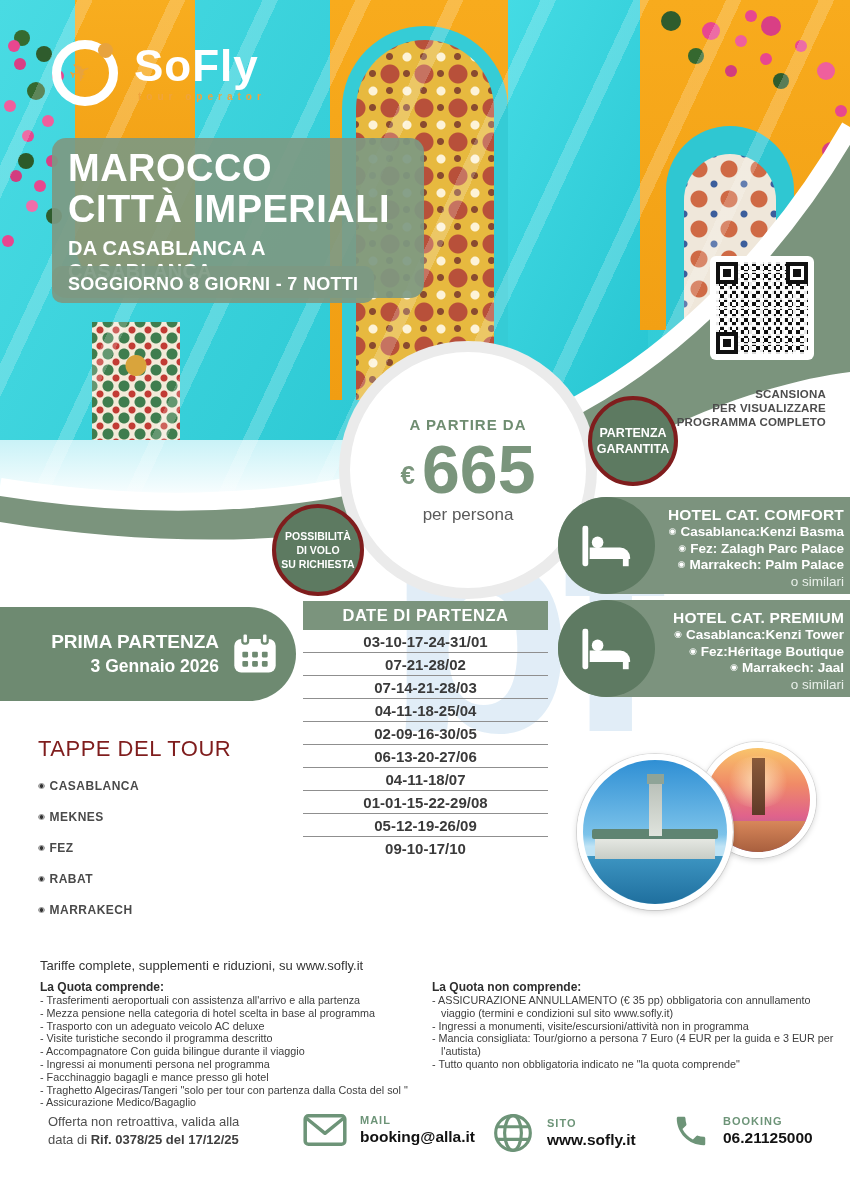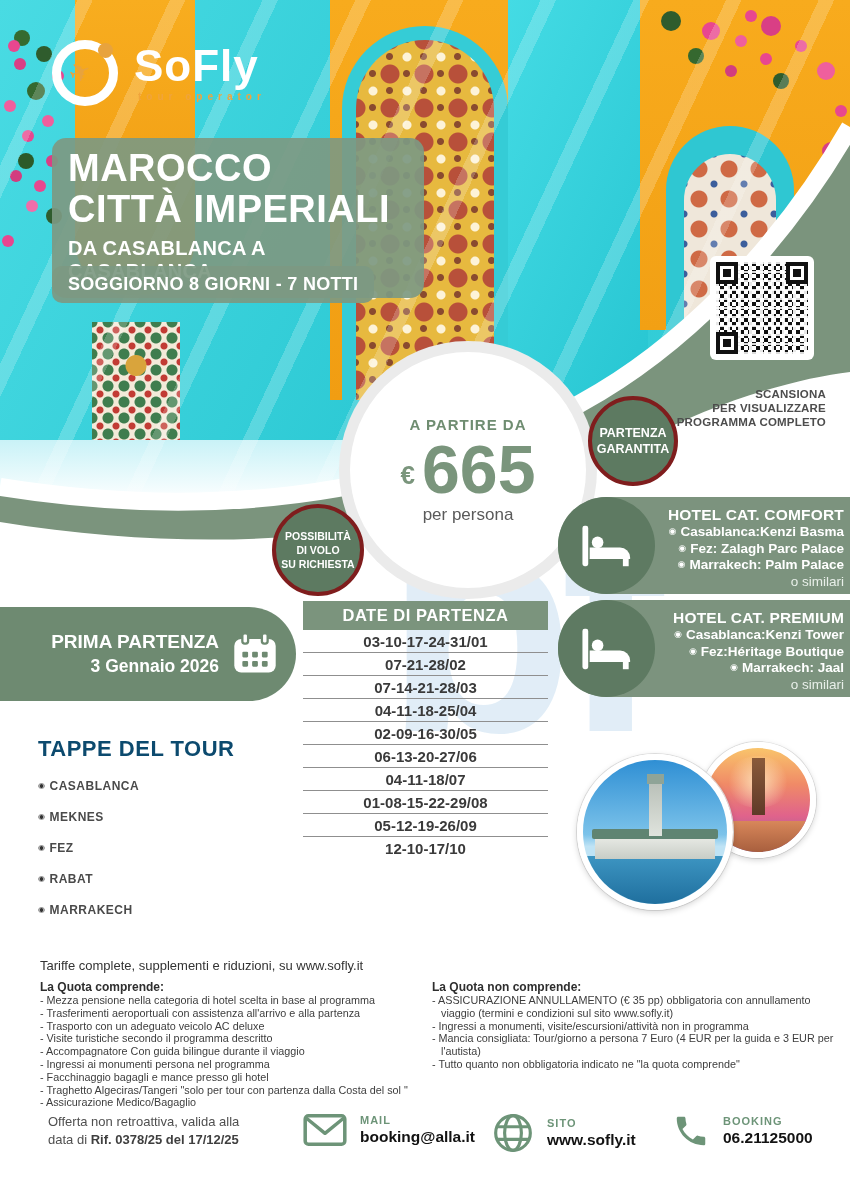--- a/index.html
+++ b/index.html
@@ -145,21 +145,21 @@
   
   .dates{position:absolute;left:303px;top:601px;width:245px;z-index:3;}
   .dates-header{height:29px;background:#7b947d;color:#fff;font-size:16.5px;font-weight:800;
     letter-spacing:.5px;display:flex;align-items:center;justify-content:center;}
   .dates-row{height:23px;display:flex;align-items:center;justify-content:center;
     font-size:15px;font-weight:700;color:#3a3a3a;border-bottom:1px solid #8f8f8f;}
   .dates-row:last-child{border-bottom:none;}
 
   
   .tappe{position:absolute;left:38px;top:736px;z-index:3;}
-  .tappe-title{font-size:22px;font-weight:700;color:#0c4a6e;letter-spacing:.5px;}
+  .tappe-title{font-size:22px;font-weight:400;color:#7f1d1d;letter-spacing:.5px;}
   .tappe-item{margin-top:17px;font-size:12px;font-weight:600;color:#4a4a4a;letter-spacing:.5px;}
   .tappe-item .blt{font-size:8px;color:#333;}
 
   
   .photo-circle{position:absolute;border-radius:50%;border:6px solid #fff;
     box-shadow:0 2px 6px rgba(0,0,0,.18),0 0 0 1px #e5e5e5;overflow:hidden;z-index:3;}
   .pc-small{left:700px;top:742px;width:116px;height:116px;
     background:linear-gradient(180deg,#f9c46b 0%,#f08a67 35%,#e0638b 65%,#8e5e9e 100%);}
   .kt-glow{position:absolute;left:18%;top:8%;width:64%;height:50%;border-radius:50%;
     background:radial-gradient(circle,rgba(255,240,200,.8),rgba(255,240,200,0) 70%);}
@@ -330,23 +330,23 @@
 
   <div class="dates">
     <div class="dates-header">DATE DI PARTENZA</div>
     <div class="dates-row">03-10-17-24-31/01</div>
     <div class="dates-row">07-21-28/02</div>
     <div class="dates-row">07-14-21-28/03</div>
     <div class="dates-row">04-11-18-25/04</div>
     <div class="dates-row">02-09-16-30/05</div>
     <div class="dates-row">06-13-20-27/06</div>
     <div class="dates-row">04-11-18/07</div>
-    <div class="dates-row">01-08-15-22-29/08</div>
+    <div class="dates-row">01-01-15-22-29/08</div>
     <div class="dates-row">05-12-19-26/09</div>
-    <div class="dates-row">12-10-17/10</div>
+    <div class="dates-row">09-10-17/10</div>
   </div>
 
   <div class="tappe">
     <div class="tappe-title">TAPPE DEL TOUR</div>
     <div class="tappe-item"><span class="blt">◉</span><span>CASABLANCA</span></div>
     <div class="tappe-item"><span class="blt">◉</span><span>MEKNES</span></div>
     <div class="tappe-item"><span class="blt">◉</span><span>FEZ</span></div>
     <div class="tappe-item"><span class="blt">◉</span><span>RABAT</span></div>
     <div class="tappe-item"><span class="blt">◉</span><span>MARRAKECH</span></div>
   </div>
@@ -361,22 +361,22 @@
     <div class="cb-base"></div>
     <div class="cb-roof"></div>
     <div class="cb-minaret"></div>
     <div class="cb-minaret-top"></div>
   </div>
 
   <div class="tariffs-note">Tariffe complete, supplementi e riduzioni, su www.sofly.it</div>
 
   <div class="quota q-includes">
     <div class="quota-title">La Quota comprende:</div>
+    <div class="quota-item">- Trasferimenti aeroportuali con assistenza all'arrivo e alla partenza</div>
     <div class="quota-item">- Mezza pensione nella categoria di hotel scelta in base al programma</div>
-    <div class="quota-item">- Trasferimenti aeroportuali con assistenza all'arrivo e alla partenza</div>
     <div class="quota-item">- Trasporto con un adeguato veicolo AC deluxe</div>
     <div class="quota-item">- Visite turistiche secondo il programma descritto</div>
     <div class="quota-item">- Accompagnatore Con guida bilingue durante il viaggio</div>
     <div class="quota-item">- Ingressi ai monumenti persona nel programma</div>
     <div class="quota-item">- Facchinaggio bagagli e mance presso gli hotel</div>
     <div class="quota-item">- Traghetto Algeciras/Tangeri "solo per tour con partenza dalla Costa del sol "</div>
     <div class="quota-item">- Assicurazione Medico/Bagaglio</div>
   </div>
 
   <div class="quota q-excludes">

